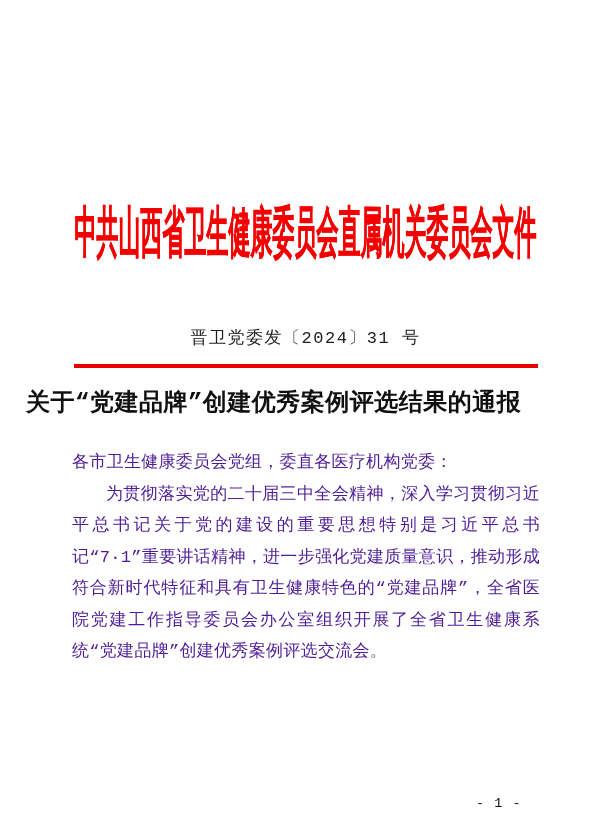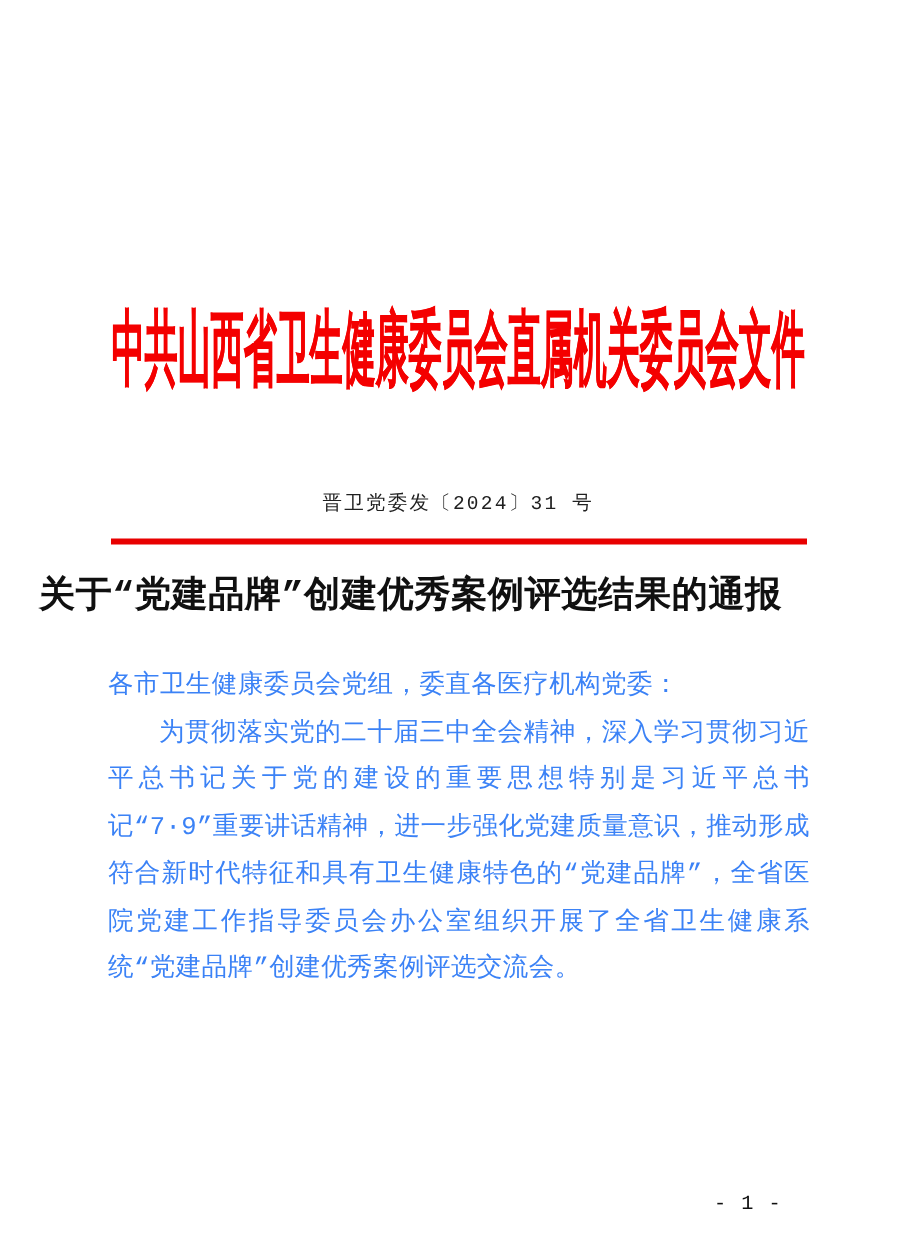--- a/index.html
+++ b/index.html
@@ -27,21 +27,21 @@
     line-height: 1;
     color: #f40000;
     white-space: nowrap;
     transform: scaleX(0.40);
     -webkit-text-stroke: 0.5px #f40000;
   }
   
   .doc-number {
     margin-top: 61px;
     text-align: center;
-    font-size: 13px;
+    font-size: 17px;
     letter-spacing: 1.5px;
     color: #202020;
   }
   
   .red-rule {
     width: 464px;
     height: 4px;
     background: #e80000;
     margin: 15px auto 0 auto;
   }
@@ -56,21 +56,21 @@
     color: #101010;
   }
   
   .body {
     margin-top: 27px;
     padding: 0 71px 0 72px;
     font-size: 17px;
     line-height: 31.5px;
     text-align: justify;
     letter-spacing: 0.3px;
-    color: #3b82f6;
+    color: #4c1d95;
   }
   .body p { margin: 0; padding: 0; }
   .para { text-indent: 2em; }
   
   .page-number {
     position: absolute;
     top: 760px;
     left: 476px;
     font-size: 13.5px;
     letter-spacing: 1px;
@@ -87,18 +87,18 @@
   </div>
 
   <div class="doc-number">晋卫党委发〔2024〕31 号</div>
 
   <div class="red-rule" style="background: rgb(232, 0, 0);"></div>
 
   <div class="title">关于“党建品牌”创建优秀案例评选结果的通报</div>
 
   <div class="body">
     <p class="salutation">各市卫生健康委员会党组，委直各医疗机构党委：</p>
-    <p class="para">为贯彻落实党的二十届三中全会精神，深入学习贯彻习近平总书记关于党的建设的重要思想特别是习近平总书记“7·9”重要讲话精神，进一步强化党建质量意识，推动形成符合新时代特征和具有卫生健康特色的“党建品牌”，全省医院党建工作指导委员会办公室组织开展了全省卫生健康系统“党建品牌”创建优秀案例评选交流会。</p>
+    <p class="para">为贯彻落实党的二十届三中全会精神，深入学习贯彻习近平总书记关于党的建设的重要思想特别是习近平总书记“7·1”重要讲话精神，进一步强化党建质量意识，推动形成符合新时代特征和具有卫生健康特色的“党建品牌”，全省医院党建工作指导委员会办公室组织开展了全省卫生健康系统“党建品牌”创建优秀案例评选交流会。</p>
   </div>
 
   <div class="page-number">- 1 -</div>
 
 </div>
 
 </body></html>

